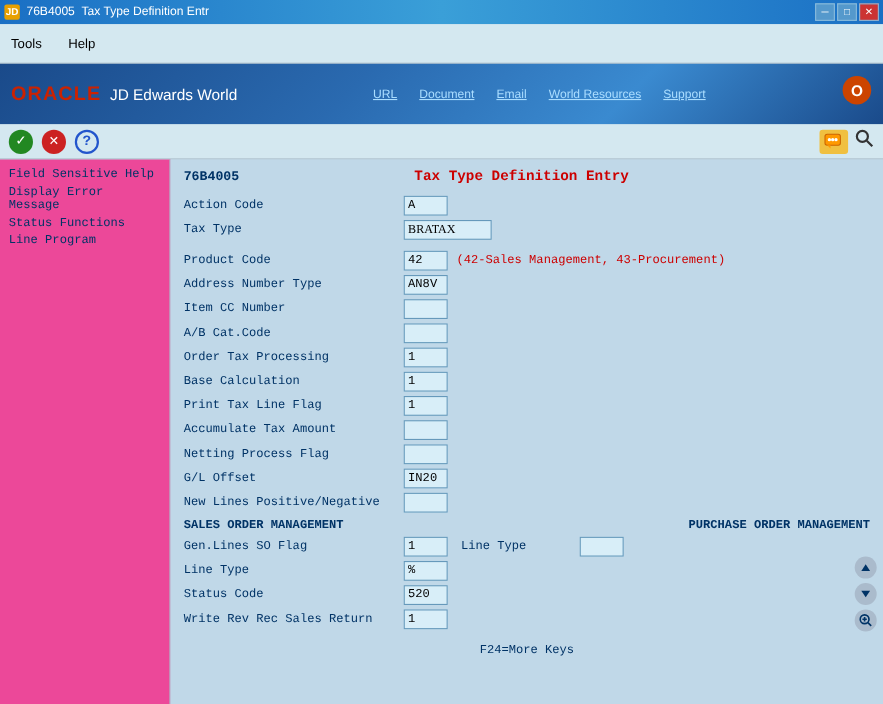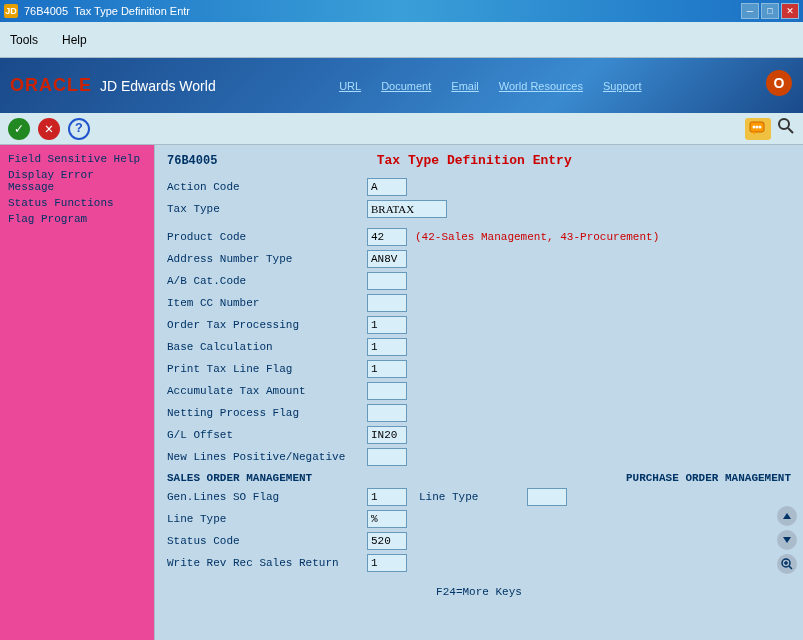--- a/index.html
+++ b/index.html
@@ -161,21 +161,21 @@
     </div>
   </div>
 </div>
 
 <div id="main-content">
 
   <div id="sidebar">
     <div class="sidebar-item">Field Sensitive Help</div>
     <div class="sidebar-item">Display Error Message</div>
     <div class="sidebar-item">Status Functions</div>
-    <div class="sidebar-item">Flag Program</div>
+    <div class="sidebar-item">Line Program</div>
   </div>
 
   <div id="form-area">
 
     <div id="form-header">
       <span id="form-id">76B4005</span>
       <span id="form-title">Tax Type Definition Entry</span>
       <span style="width:60px;"></span>
     </div>
 
@@ -196,26 +196,26 @@
       <input class="form-input form-input-narrow" type="text" value="42" style="">
       <span class="form-note">(42-Sales Management, 43-Procurement)</span>
     </div>
 
     <div class="form-row">
       <span class="form-label">Address Number Type</span>
       <input class="form-input form-input-narrow" type="text" value="AN8V" style="">
     </div>
 
     <div class="form-row">
+      <span class="form-label">Item CC Number</span>
+      <input class="form-input form-input-narrow" type="text" value="" style="">
+    </div>
+
+    <div class="form-row">
       <span class="form-label">A/B Cat.Code</span>
-      <input class="form-input form-input-narrow" type="text" value="" style="">
-    </div>
-
-    <div class="form-row">
-      <span class="form-label">Item CC Number</span>
       <input class="form-input form-input-narrow" type="text" value="" style="">
     </div>
 
     <div class="form-row">
       <span class="form-label">Order Tax Processing</span>
       <input class="form-input form-input-narrow" type="text" value="1" style="">
     </div>
 
     <div class="form-row">
       <span class="form-label">Base Calculation</span>

